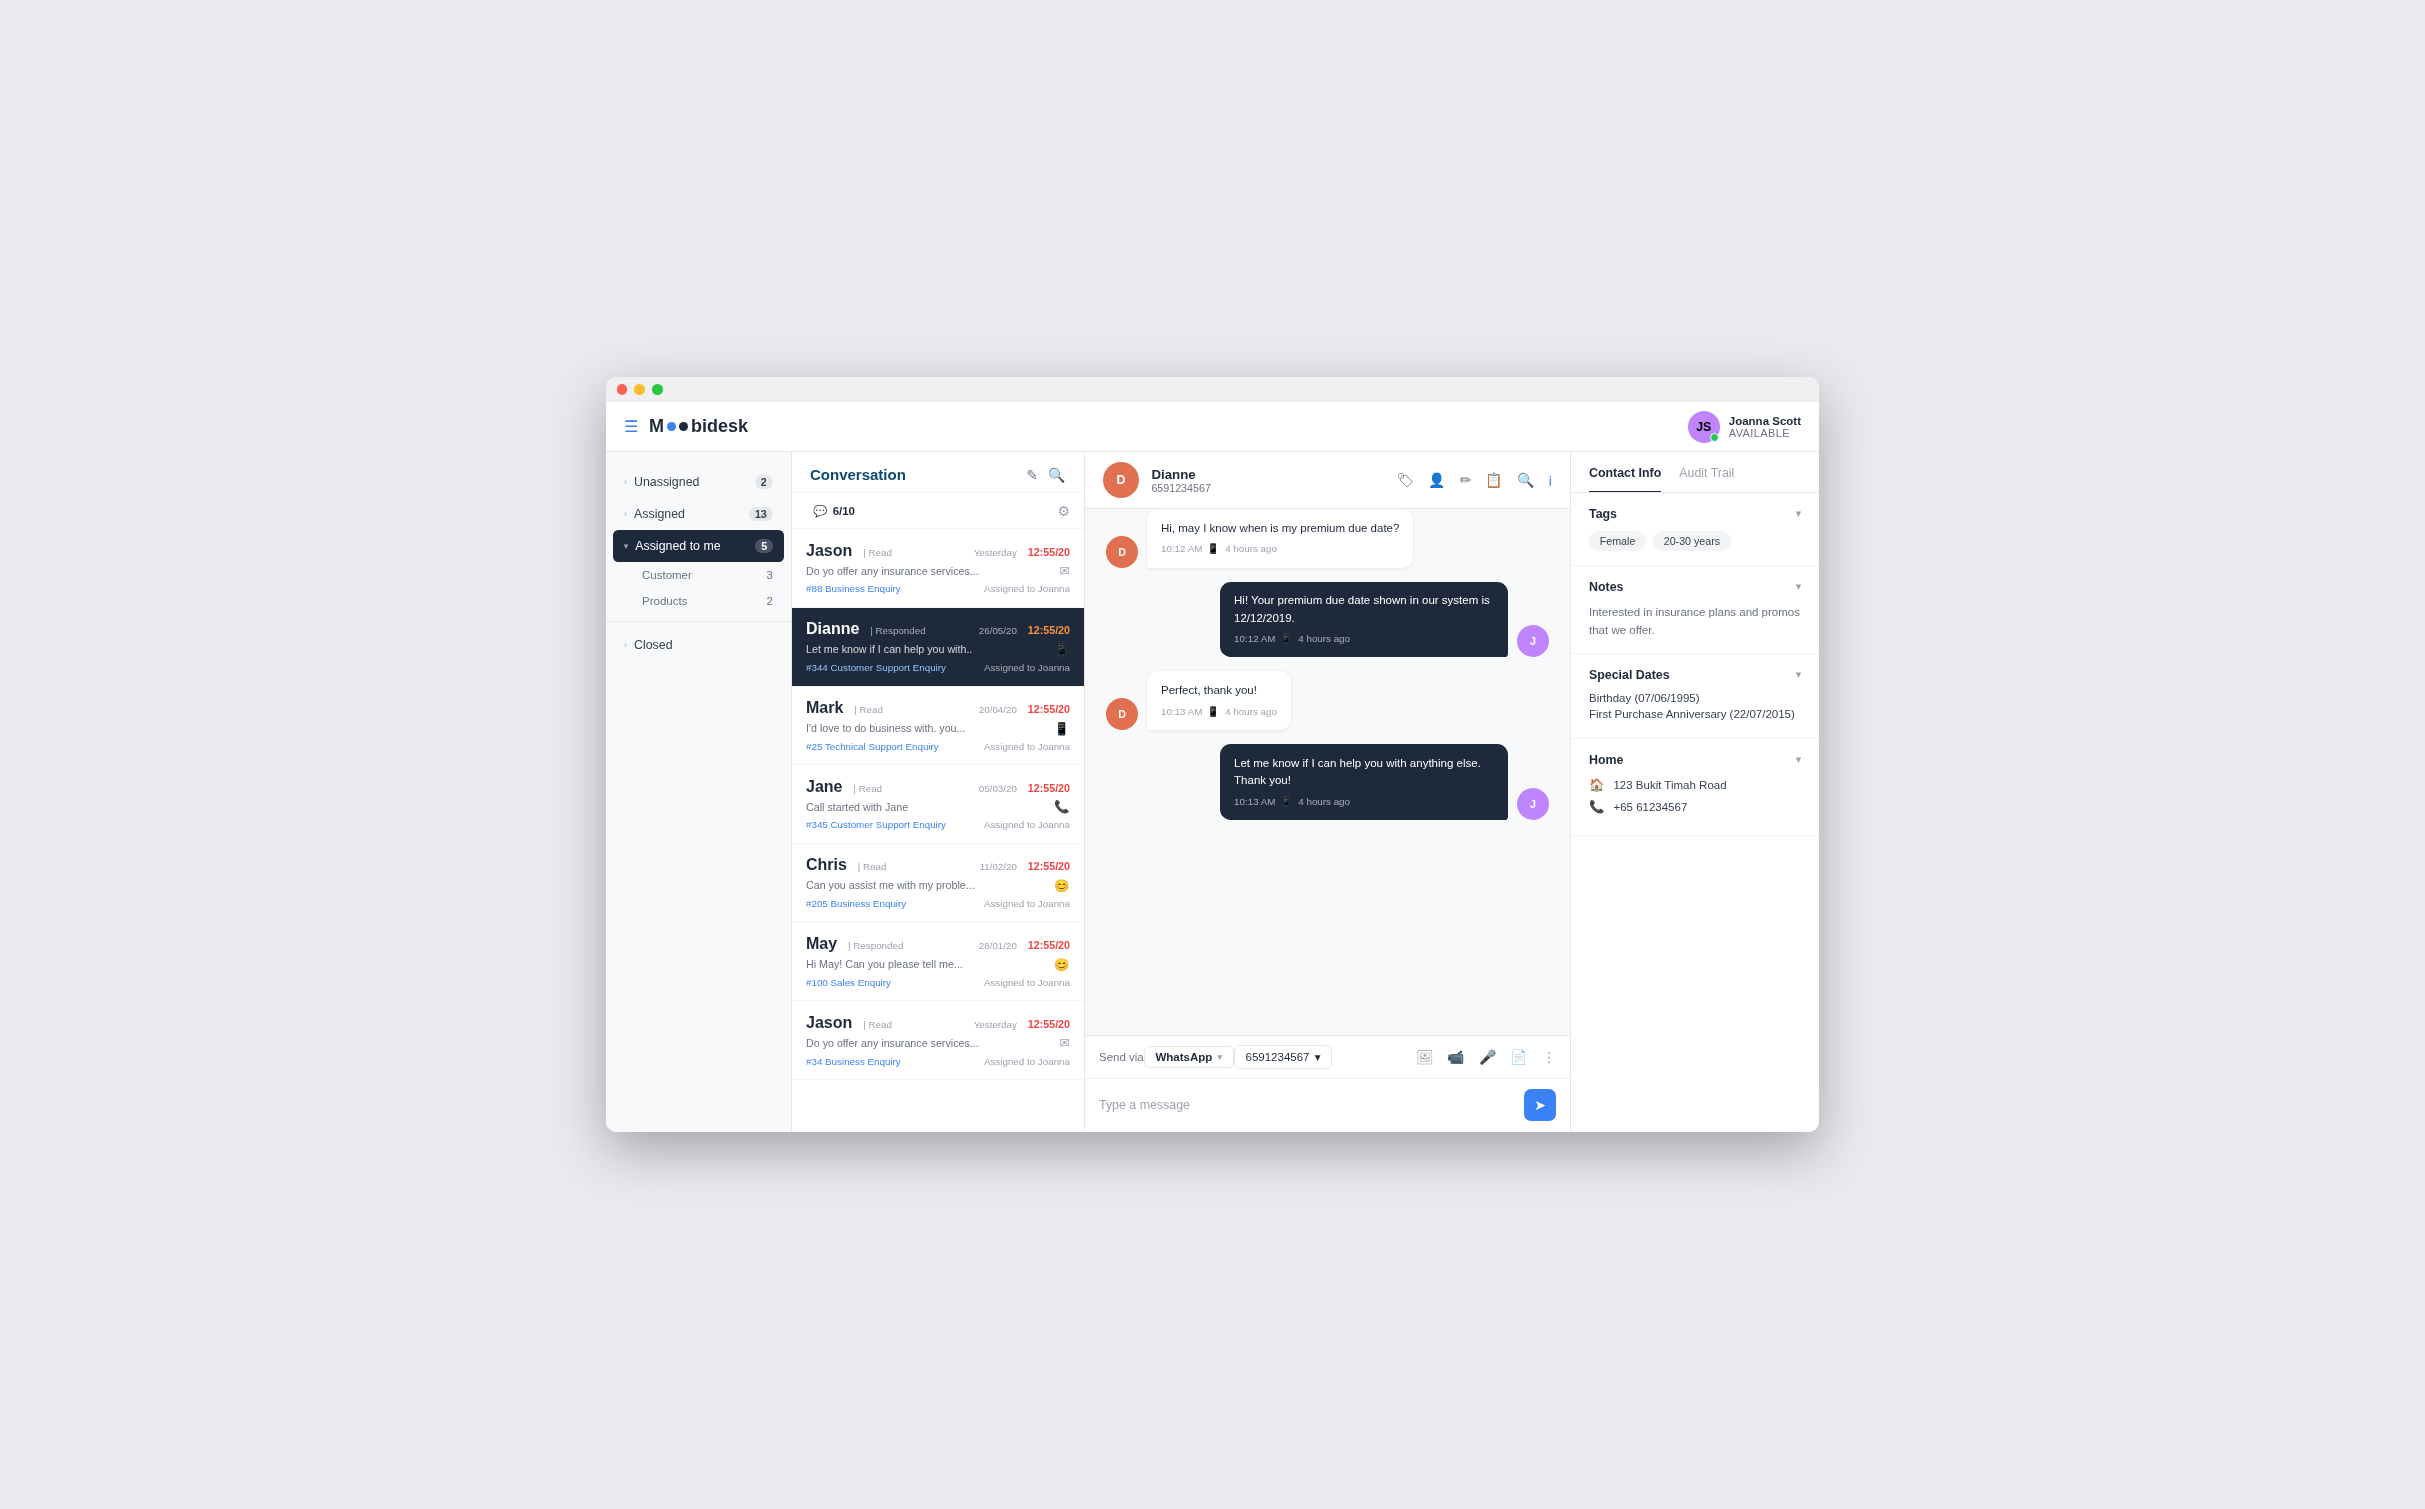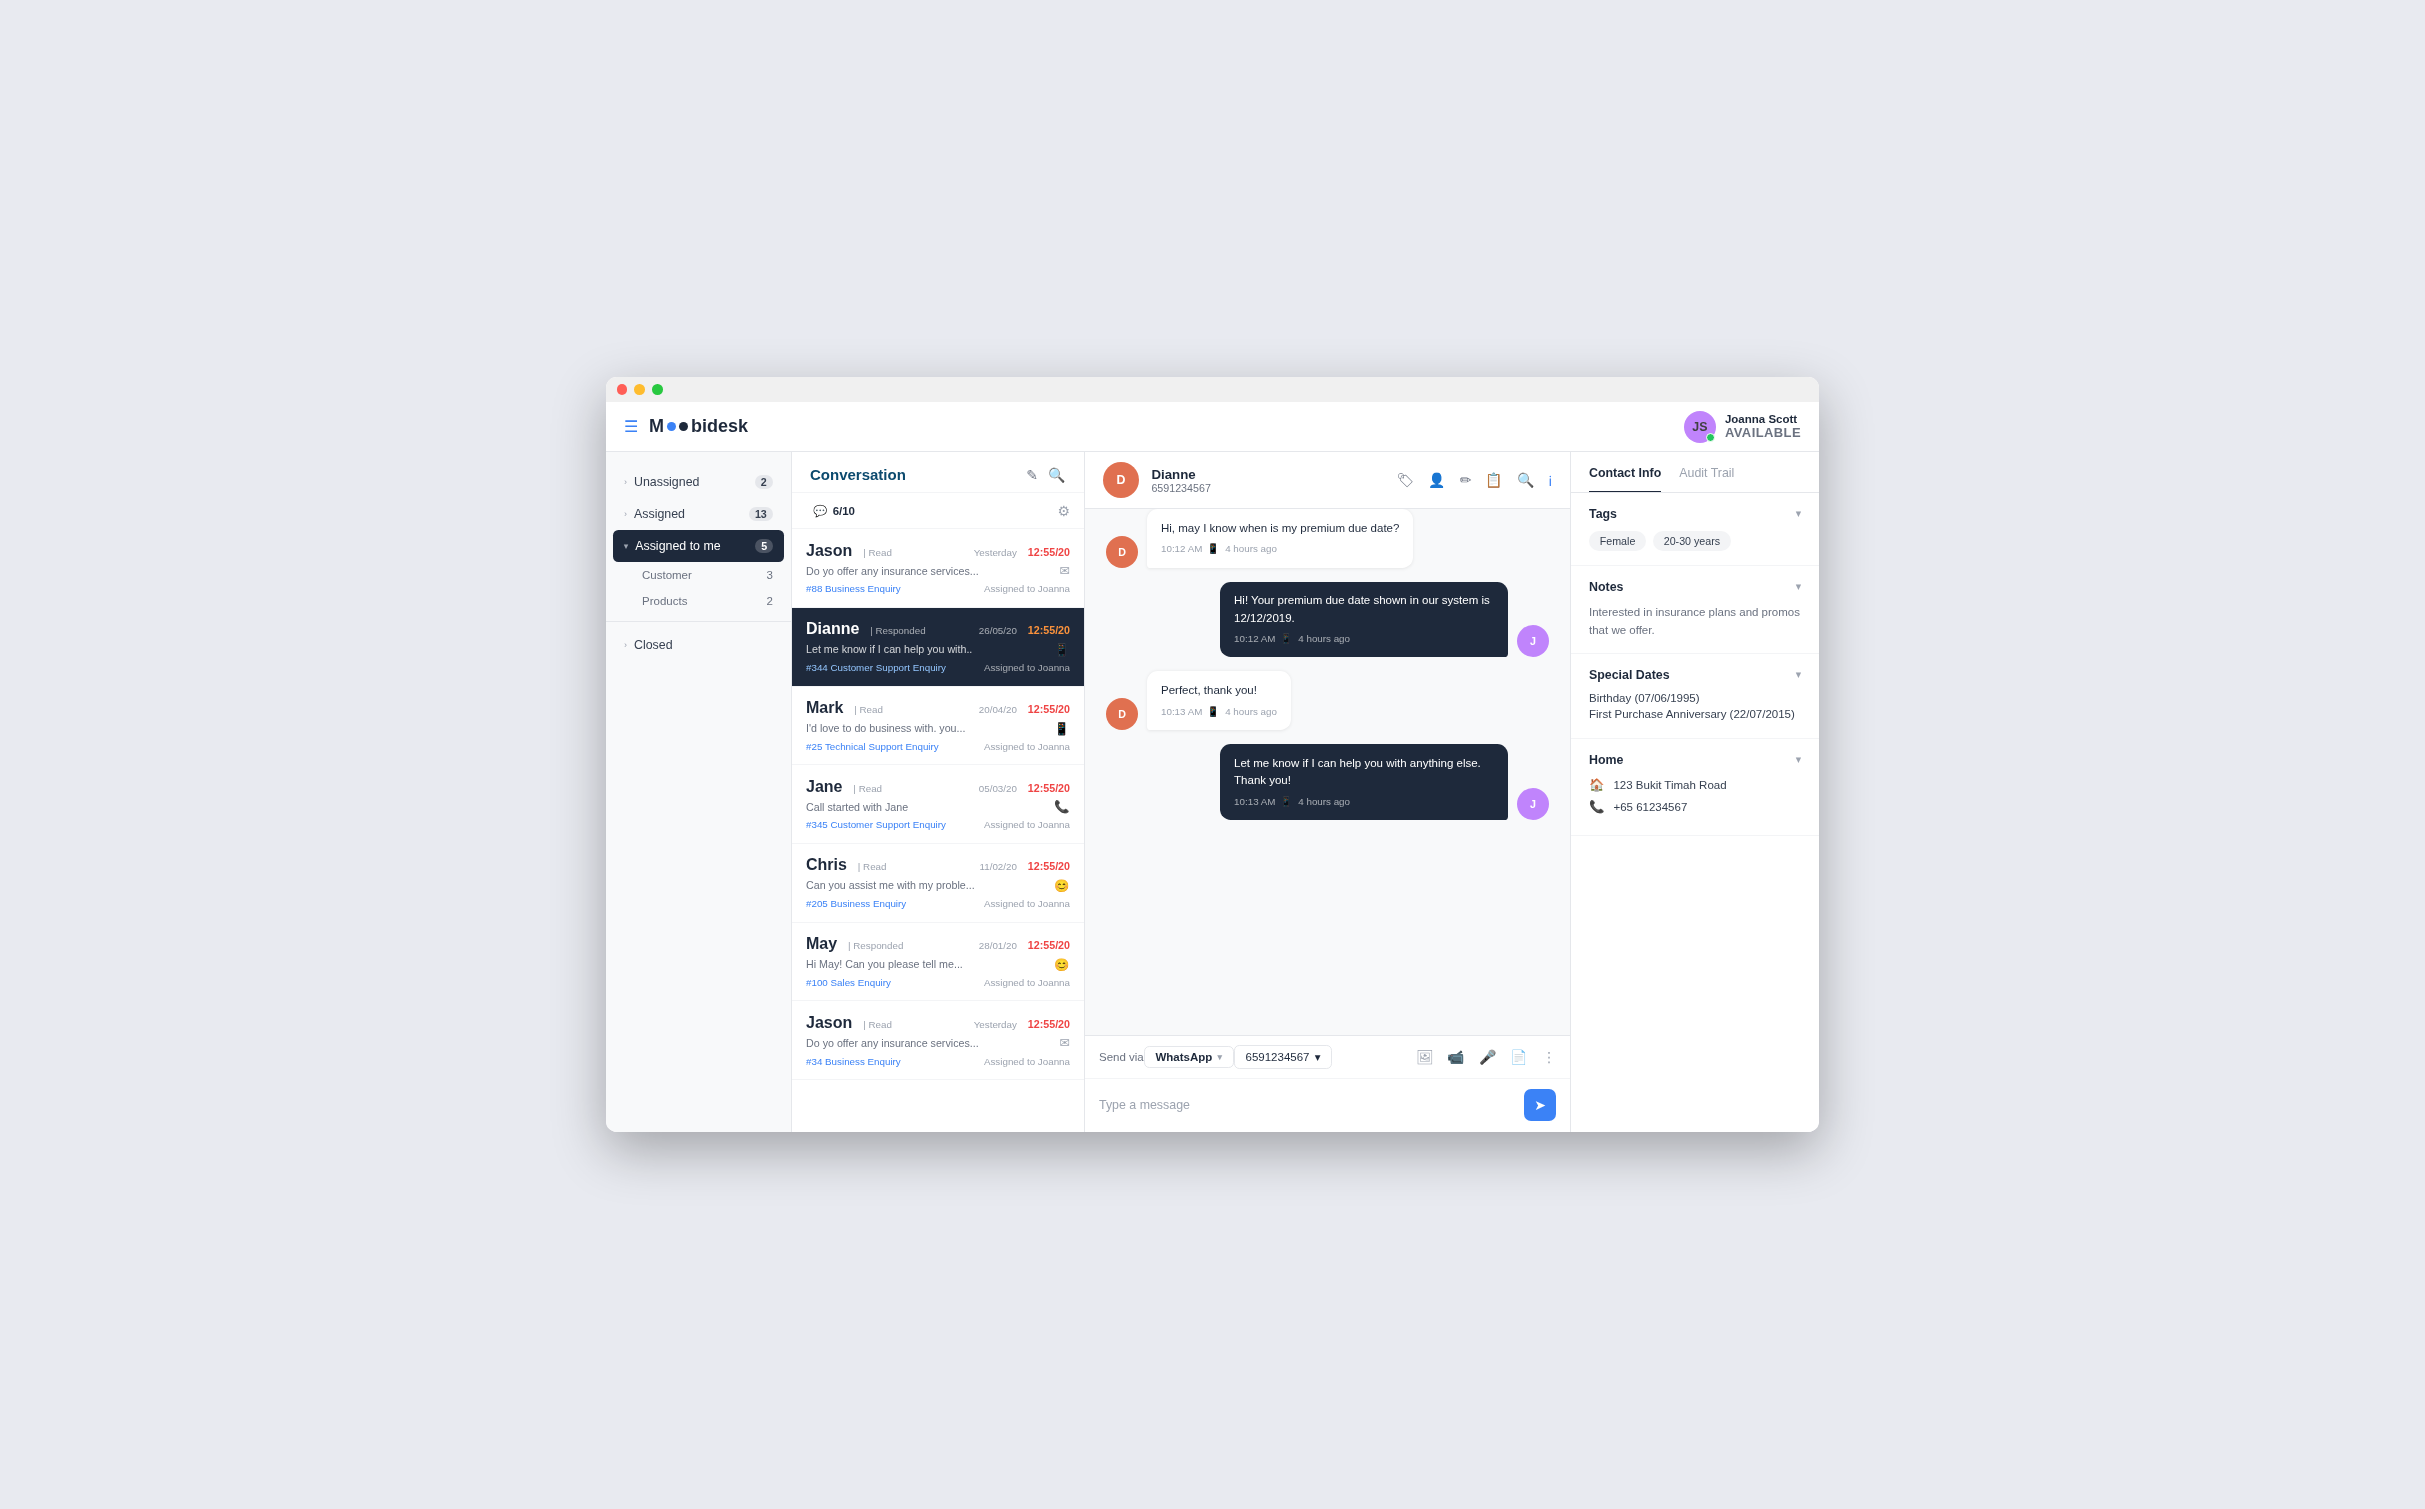--- a/index.html
+++ b/index.html
@@ -40,25 +40,25 @@
       padding: 0 18px;
       border-bottom: 0.9px solid #e5e7eb;
       flex-shrink: 0;
     }
     .header-left { display: flex; align-items: center; gap: 10.7px; flex: 1; }
     .hamburger-icon { color: #3b82f6; font-size: 16px; cursor: pointer; }
     .logo { font-size: 18px; font-weight: 700; color: #1e293b; display: flex; align-items: center; gap: 1.8px; }
     .logo-circle1 { width: 9px; height: 9px; border-radius: 50%; background: #3b82f6; display: inline-block; margin: 0 0.9px; }
     .logo-circle2 { width: 9px; height: 9px; border-radius: 50%; background: #1e293b; display: inline-block; margin: 0 0.9px; }
     .header-right { display: flex; align-items: center; gap: 9px; }
-    .user-avatar { width: 32px; height: 32px; border-radius: 50%; background: #c084fc; display: flex; align-items: center; justify-content: center; color: #404040; font-size: 12.4px; font-weight: 600; position: relative; }
+    .user-avatar { width: 32px; height: 32px; border-radius: 50%; background: #c084fc; display: flex; align-items: center; justify-content: center; color: #000000; font-size: 12.4px; font-weight: 600; position: relative; }
     .user-status-dot { width: 9px; height: 9px; border-radius: 50%; background: #22c55e; position: absolute; bottom: 0.9px; right: 0.9px; border: 1.8px solid white; }
     .user-info { text-align: left; }
     .user-name { font-size: 11.5px; font-weight: 600; color: #1e293b; }
-    .user-status { font-size: 13px; color: #6b7280; letter-spacing: 0.4px; font-weight: bold; }
+    .user-status { font-size: 11px; color: #6b7280; letter-spacing: 0.4px; }
 
     
     .main { display: flex; flex: 1; overflow: hidden; }
 
     
     .sidebar {
       width: 186px;
       background: #f8f9fa;
       border-right: 0.9px solid #e5e7eb;
       padding: 14px 0;

